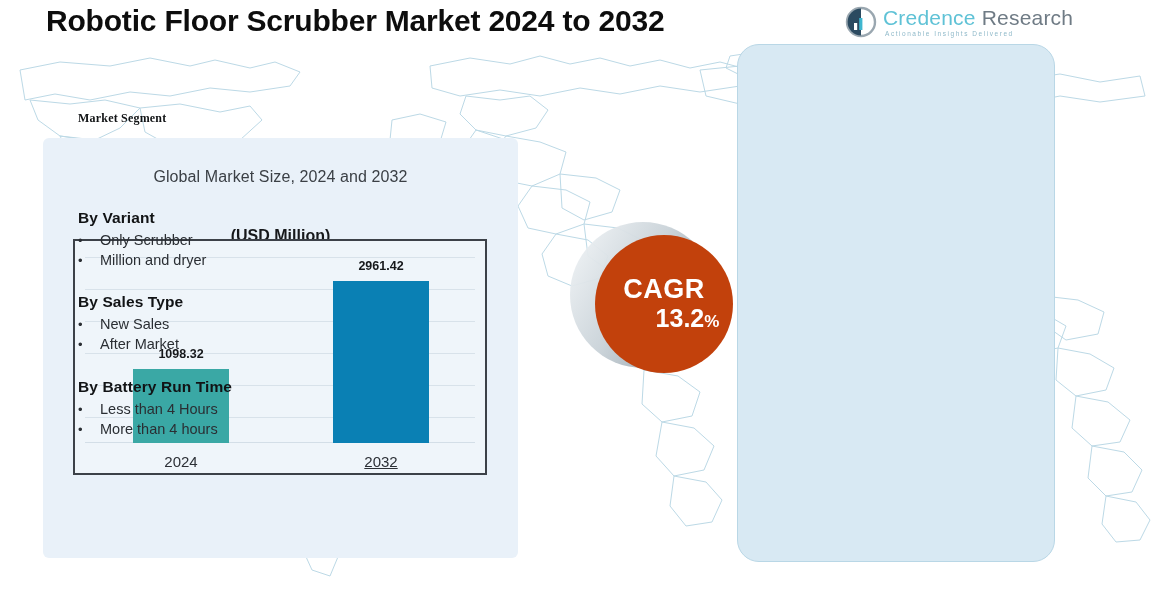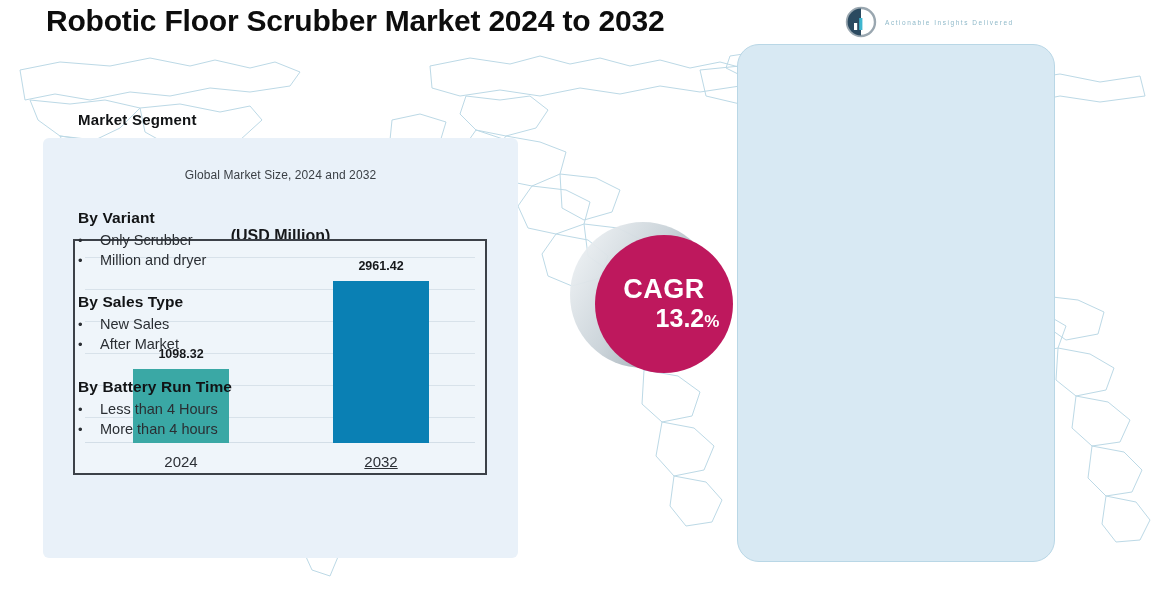--- a/index.html
+++ b/index.html
@@ -87,21 +87,21 @@
     width: 475px;
     height: 420px;
     background: #e9f1f9;
     border-radius: 6px;
   }
   .chart-title {
     position: absolute;
     left: 0; right: 0;
     top: 30px;
     text-align: center;
-    font-size: 12px;
+    font-size: 16px;
     color: #3b4046;
     letter-spacing: 0.1px;
   }
   .chart-subtitle {
     position: absolute;
     left: 0; right: 0;
     top: 54px;
     text-align: center;
     font-size: 16px;
     font-weight: bold;
@@ -166,21 +166,21 @@
     background: linear-gradient(120deg, #f4f7f9 0%, #c9d2d8 45%, #9fabb3 75%, #cfd7dc 100%);
     opacity: 0.95;
   }
   .cagr-circle {
     position: absolute;
     left: 595px;
     top: 235px;
     width: 138px;
     height: 138px;
     border-radius: 50%;
-    background: #be185d;
+    background: #c2410c;
     display: flex;
     flex-direction: column;
     align-items: center;
     justify-content: center;
     color: #ffffff;
   }
   .cagr-word {
     font-size: 27px;
     font-weight: bold;
     letter-spacing: 0.5px;
@@ -204,24 +204,25 @@
     height: 518px;
     background: #d8e9f3;
     border: 1px solid #b9d7e6;
     border-radius: 22px;
     box-sizing: border-box;
   }
   .segment-heading {
     position: absolute;
     left: 78px;
     top: 111px;
-    font-size: 15px;
+    font-size: 12px;
     font-weight: bold;
     color: #111315;
     letter-spacing: 0.2px;
+    font-family: Liberation Serif, serif;
   }
   .seg-group { position: absolute; left: 78px; }
   .seg-group.g1 { top: 209px; }
   .seg-group.g2 { top: 293px; }
   .seg-group.g3 { top: 378px; }
   .seg-title {
     font-size: 15.5px;
     font-weight: bold;
     color: #111315;
     letter-spacing: 0.1px;
@@ -313,20 +314,21 @@
     <div class="brand-mark">
       <svg viewBox="0 0 32 32" width="32" height="32" aria-hidden="true">
         <circle cx="16" cy="16" r="14" fill="none" stroke="#9aa7b0" stroke-width="2.4"></circle>
         <path d="M16,2.6 A13.4,13.4 0 0 0 16,29.4 Z" fill="#2b4a60"></path>
         <rect x="9" y="17" width="3.2" height="7" fill="#ffffff"></rect>
         <rect x="14.2" y="12" width="3.2" height="12" fill="#3fb6cf"></rect>
         <rect x="19.4" y="15" width="3.2" height="9" fill="#ffffff"></rect>
       </svg>
     </div>
     <div class="brand-text">
+      <div class="brand-name"><span>Credence</span><span class="brand-name-2"> Research</span></div>
       <div class="brand-tagline">Actionable Insights Delivered</div>
     </div>
   </div>
 
   <div class="left-panel">
     <div class="chart-title">Global Market Size, 2024 and 2032</div>
     <div class="chart-subtitle">(USD Million)</div>
 
     <div class="chart-box">
       <div class="gridline" style="top:16px"></div>

